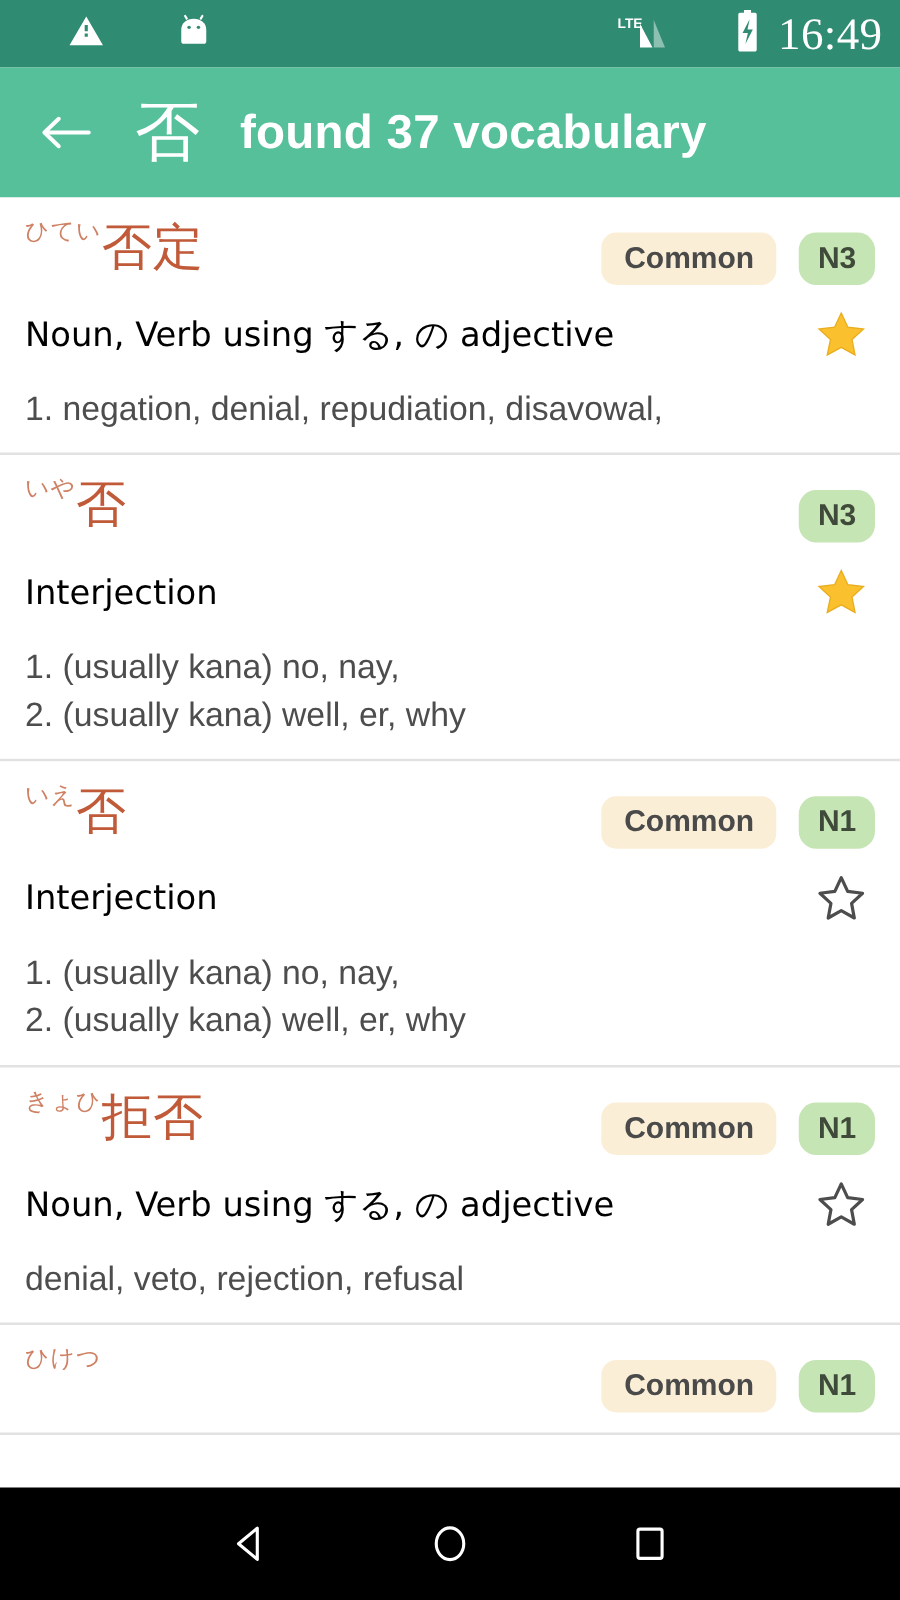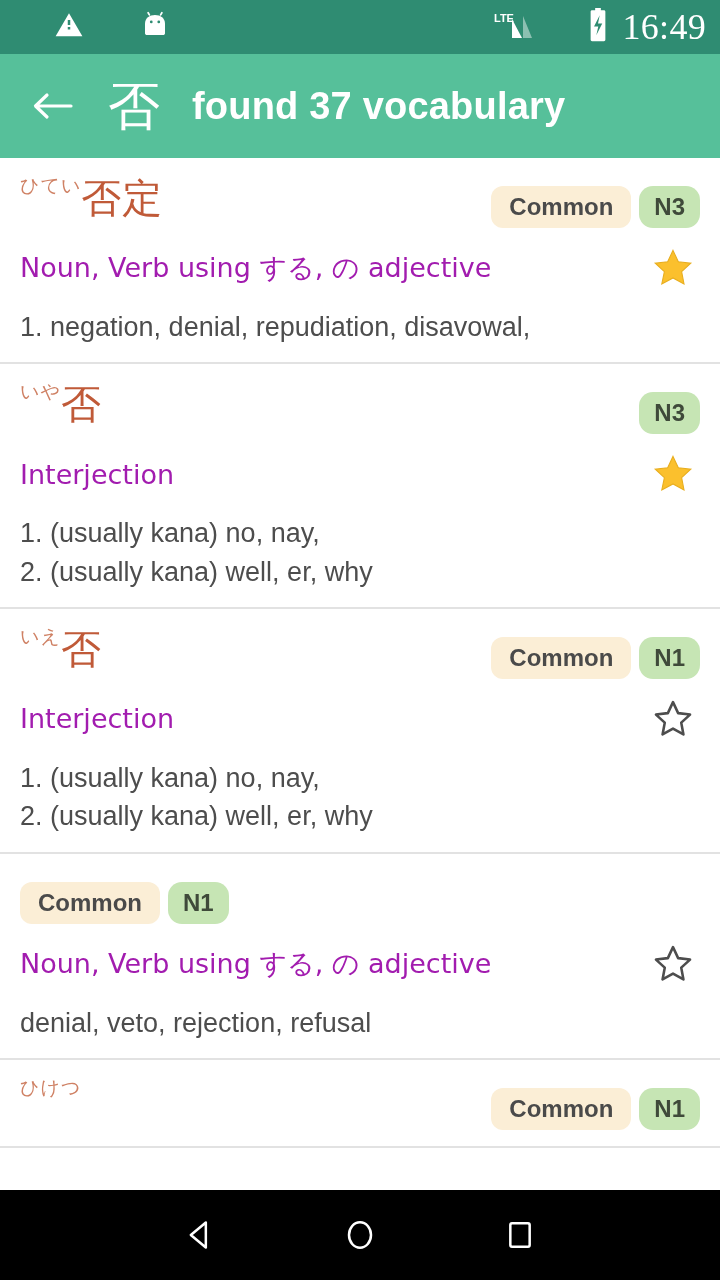--- a/index.html
+++ b/index.html
@@ -42,33 +42,33 @@
   .entry-head { display:flex; align-items:flex-start; justify-content:space-between; }
   .word-block { display:flex; flex-direction:row; }
   .furigana {
     color:#cf8164; font-size:19px; line-height:1.05;
     font-family:"DejaVu Sans", sans-serif; letter-spacing:1px; margin-bottom:1px;
   }
   .kanji {
     color:#c05a38; font-size:40px; line-height:1.12;
     font-family:"DejaVu Sans", sans-serif; letter-spacing:1px;
   }
-  .badges { display:flex; align-items:center; gap:8px; padding-top:10px; }
+  .badges { display:flex; align-items:center; gap:18px; padding-top:10px; }
   .badge-common {
     background:#fbeed6; color:#4a4a4a; font-size:24px; font-weight:700;
     border-radius:12px; padding:9px 18px; line-height:1;
   }
   .badge-level {
     background:#c6e5b4; color:#3f4a3a; font-size:24px; font-weight:700;
     border-radius:14px; padding:9px 15px; line-height:1; min-width:54px; text-align:left;
   }
 
   .entry-pos-row { display:flex; align-items:center; justify-content:space-between; margin-top:13px; }
   .pos {
-    color:#a21caf; font-size:27px; font-weight:400;
+    color:#000000; font-size:27px; font-weight:400;
     font-family:"DejaVu Sans", sans-serif;
   }
   .star-btn { width:54px; height:54px; display:flex; align-items:center; justify-content:center; flex:0 0 auto; }
 
   .senses { margin-top:13px; }
   .sense { color:#4d4d4d; font-size:27px; line-height:1.42; font-family:"Liberation Sans", sans-serif; }
 
   
   .nav-bar {
     position:absolute; bottom:0; left:0; width:720px; height:90px; background:#000;
@@ -195,20 +195,24 @@
         </span>
       </div>
       <div class="senses">
         <div class="sense">1. (usually kana) no, nay,</div>
         <div class="sense">2. (usually kana) well, er, why</div>
       </div>
     </div>
 
     <div class="entry">
       <div class="entry-head">
+        <div class="word-block">
+          <span class="furigana">きょひ</span>
+          <span class="kanji">拒否</span>
+        </div>
         <div class="badges">
           <span class="badge-common">Common</span>
           <span class="badge-level">N1</span>
         </div>
       </div>
       <div class="entry-pos-row">
         <span class="pos">Noun, Verb using する, の adjective</span>
         <span class="star-btn">
           <svg width="44" height="44" viewBox="0 0 24 24">
             <path fill="none" stroke="#4d4d4d" stroke-width="1.4" stroke-linejoin="round" d="M12 2.8l2.8 6 6.5.8-4.8 4.4 1.2 6.4L12 17.2l-5.7 3.2 1.2-6.4L2.7 9.6l6.5-.8L12 2.8z"></path>

